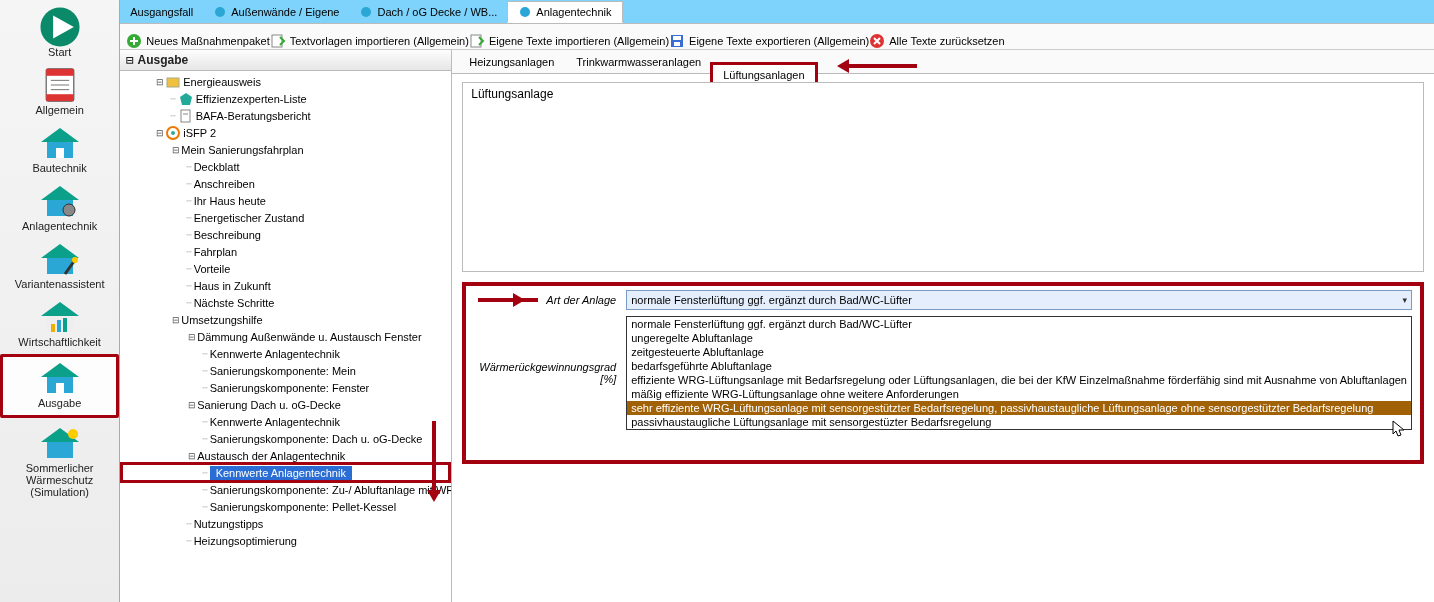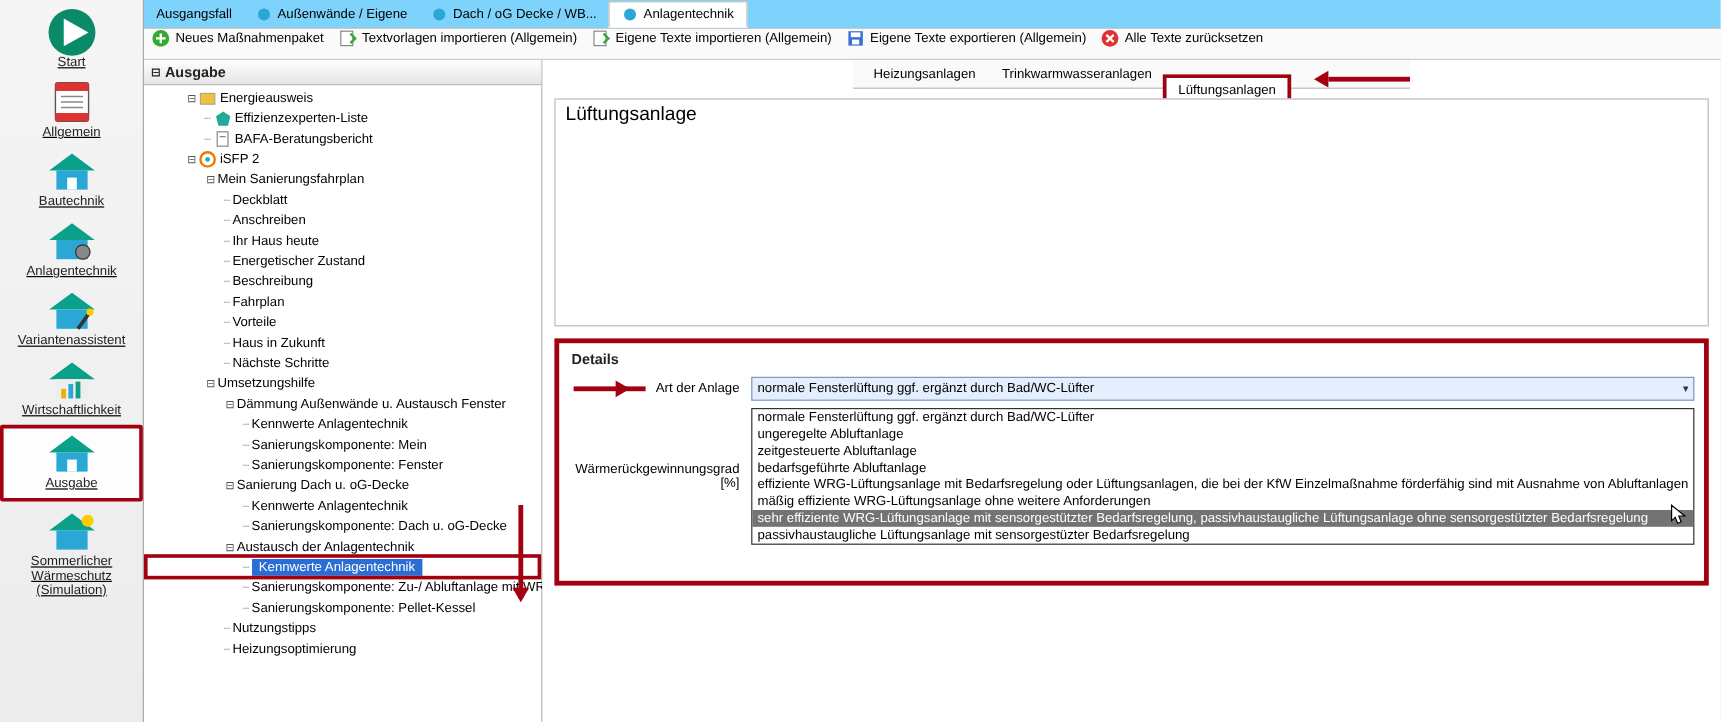--- a/index.html
+++ b/index.html
@@ -1,76 +1,76 @@
 <!DOCTYPE html>
 <html><head>
 <meta charset="utf-8">
 <style>
   * { box-sizing: border-box; margin: 0; padding: 0; }
   body { font-family: Tahoma, Arial, sans-serif; font-size: 11px; background: #e8e8e8; width: 1434px; height: 602px; overflow: hidden; display: flex; }
   
   
   .leftbar { width: 131px; background: linear-gradient(#f5f5f5, #ececec); border-right: 1px solid #aaa; display: flex; flex-direction: column; align-items: center; padding-top: 6px; }
-  .leftbar .item { width: 100%; text-align: center; padding: 4px 2px 6px 2px; cursor: pointer; text-decoration: underline; }
+  .leftbar .item { width: 100%; text-align: center; padding: 4px 2px 6px 2px; cursor: pointer; }
   .leftbar .item .ico { width: 46px; height: 34px; margin: 0 auto 2px auto; display: flex; align-items: center; justify-content: center; }
   .leftbar .item span.lbl { display: block; font-size: 11px; color: #222; line-height: 12px; }
   .leftbar .item.selected { border: 3px solid #a30010; background: #fdfdfd; border-radius: 2px; margin-bottom: 4px; }
   
   
   .main { flex: 1; display: flex; flex-direction: column; background: #fff; }
   
   
   .toptabs { height: 24px; background: #7dd3fc; display: flex; align-items: center; border-bottom: 1px solid #bbb; font-size: 11px; }
   .toptabs .tab { padding: 3px 10px; display: flex; align-items: center; gap: 4px; cursor: pointer; }
   .toptabs .tab .tico { width: 14px; height: 14px; display:inline-flex; align-items:center; justify-content:center;}
   .toptabs .tab.active { background: #fff; border: 1px solid #bbb; border-bottom: 1px solid #fff; }
   
   
-  .toolbar { height: 26px; background: #fafafa; display: flex; align-items: flex-start; gap: 12px; padding: 0 6px; border-bottom: 1px solid #ccc; font-size: 11px; }
+  .toolbar { height: 26px; background: #fafafa; display: flex; align-items: flex-end; padding: 0 6px; border-bottom: 1px solid #ccc; font-size: 11px; }
   .toolbar .btn { display: flex; align-items: center; gap: 4px; cursor: pointer; color: #000; }
   .toolbar .btn .tico { width: 16px; height: 16px; display:inline-flex; align-items:center; justify-content:center;}
   
   
   .content { flex: 1; display: flex; }
   
   
   .treepanel { width: 332px; border-right: 1px solid #bbb; background: #fff; display: flex; flex-direction: column; }
   .treehdr { background: linear-gradient(#fdfdfd,#e6e6e6); border-bottom: 1px solid #bbb; padding: 3px 6px; font-weight: bold; font-size: 12px; color: #222; display:flex; align-items:center; gap:4px;}
   .tree { flex: 1; overflow: auto; padding: 2px 0; }
   .tree .node { display: flex; align-items: center; height: 17px; padding-left: 0; cursor: default; white-space: nowrap; }
   .tree .node .twister { width: 11px; text-align: center; color: #555; font-size: 9px; }
   .tree .node .nico { width: 14px; height: 14px; margin: 0 3px 0 1px; display:inline-flex; align-items:center; justify-content:center;}
   .tree .node .nlabel { font-size: 11px; color: #000; }
   .tree .node.sel { position: relative; }
   .tree .node.sel .nlabel { background: #2a6dd4; color: #fff; padding: 1px 6px; }
   .tree .selborder { position:absolute; left:198px; top:0; right:0; height:19px; border:4px solid #a30010; border-left:none; pointer-events:none;}
   
   
-  .detailpanel { flex: 1; display: flex; flex-direction: column; align-items: center; }
+  .detailpanel { flex: 1; display: flex; flex-direction: column; }
   .subtabs { height: 24px; display: flex; align-items: flex-end; border-bottom: 1px solid #bbb; padding-left: 6px; gap: 0; font-size: 11px; background:#fafafa;}
   .subtabs .stab { padding: 4px 10px; border: 1px solid transparent; cursor: pointer; }
   .subtabs .stab.active { border: 1px solid #888; border-bottom: 1px solid #fff; background: #fff; position:relative; top:13px;}
   .subtabs .stab.active.hl { outline: 3px solid #a30010; outline-offset: -1px;}
   
   .detailbody { flex: 1; padding: 8px 10px; position: relative; }
   .group { border: 1px solid #bbb; background: #fff; margin-bottom: 10px; }
-  .group .ghd { padding: 4px 8px; font-size: 16px; }
+  .group .ghd { padding: 4px 8px; font-size: 12px; }
   .group.emptybox { height: 190px; }
   
   .detailsgroup { border: 4px solid #a30010; background: #fff; padding: 4px 8px 24px 8px; }
   .detailsgroup .dtitle { font-weight: bold; font-size: 12px; color: #222; margin: 2px 0 8px 2px; }
   .formrow { display: flex; align-items: center; margin-bottom: 6px; }
-  .formrow .flabel { width: 152px; text-align: right; padding-right: 10px; font-size: 11px; }
+  .formrow .flabel { width: 152px; text-align: right; padding-right: 10px; font-size: 11px; font-style: italic; }
   .formrow .fcontrol { flex: 1; }
   .combo { width: 100%; border: 1px solid #7a9ac0; background: #e4eefc; height: 20px; display:flex; align-items:center; justify-content:space-between; padding: 0 4px; font-size:11px;}
   .combo .arrow { font-size: 9px; color:#333;}
   
   .dropdown { position: absolute; left: 172px; top: 42px; right: 10px; border: 1px solid #333; background: #fff; font-size: 11px; }
   .dropdown .opt { padding: 0px 4px; line-height: 14px; white-space: nowrap; cursor: pointer; }
-  .dropdown .opt.selopt { background: #737373; color: #fff; }
+  .dropdown .opt.selopt { background: #a16207; color: #fff; }
   
   
   .redarrow-h { position:relative; display:inline-block; }
   .redarrow-h::before { content:""; display:block; width:60px; height:4px; background:#a30010; }
   .redarrow-h::after { content:""; position:absolute; right:-10px; top:-5px; border:7px solid transparent; border-left:12px solid #a30010; }
   
   .redarrow-v { position:absolute; width:4px; background:#a30010;}
   .redarrow-v::after { content:""; position:absolute; left:-5px; bottom:-10px; border:7px solid transparent; border-top:12px solid #a30010;}
   
   svg.house { width: 42px; height: 34px;}
@@ -406,21 +406,20 @@
           <span style="display:inline-block;width:68px;height:4px;background:#a30010;"></span>
         </div>
       </div>
 
       <div class="detailbody">
         <div class="group emptybox">
           <div class="ghd">Lüftungsanlage</div>
         </div>
 
         <div class="detailsgroup" style="position:relative;">
-          <div class="dtitle">Details</div>
           <div class="formrow">
             <div style="width:66px; display:flex; align-items:center;">
               <span class="redarrow-h" style="margin-left:4px;width:44px;"></span>
             </div>
             <div class="flabel" style="width:86px;">Art der Anlage</div>
             <div class="fcontrol">
               <div class="combo">
                 <span>normale Fensterlüftung ggf. ergänzt durch Bad/WC-Lüfter</span>
                 <span class="arrow">▾</span>
               </div>

